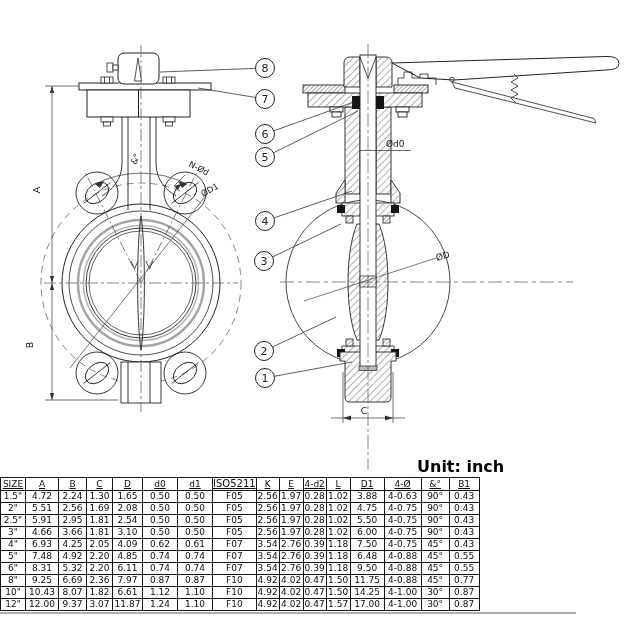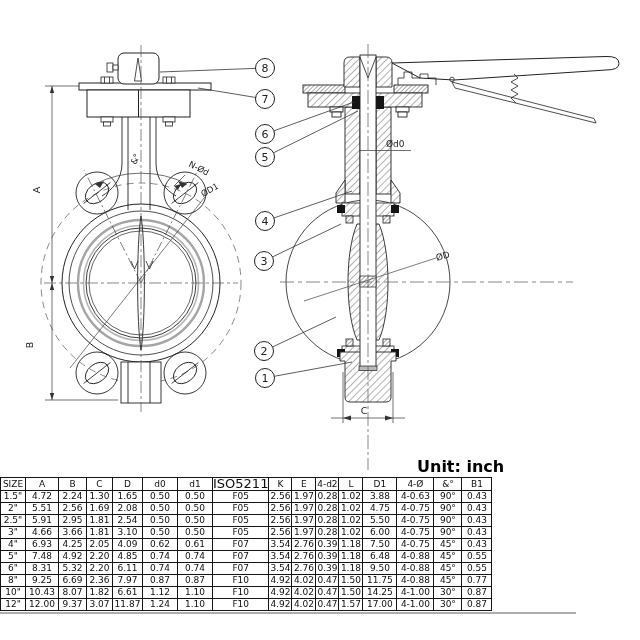--- a/index.html
+++ b/index.html
@@ -5,21 +5,21 @@
   html,body{margin:0;padding:0;background:#fff;}
   .canvas{position:relative;width:640px;height:640px;background:#fff;overflow:hidden;
           font-family:"DejaVu Sans",sans-serif;color:#111;}
   svg text{font-family:"DejaVu Sans",sans-serif;fill:#222;}
   .unit{position:absolute;left:417px;top:457px;font-size:16px;font-weight:bold;color:#000;}
   table.spec{position:absolute;left:0px;top:477px;border-collapse:collapse;table-layout:fixed;
              background:#fff;}
   table.spec th,table.spec td{border:1px solid #151515;padding:0;text-align:center;
              font-size:9px;line-height:11px;height:11px;white-space:nowrap;overflow:hidden;
              font-weight:normal;color:#0d0d0d;}
-  table.spec thead th{height:12px;line-height:12px;}
+  table.spec thead th{height:12px;line-height:12px;text-decoration:underline;}
   .grayline{position:absolute;left:0;top:612px;width:576px;height:2px;background:#adadad;}
 </style>
 </head>
 <body>
 
 <div class="canvas">
 
 <svg width="640" height="478" viewBox="0 0 640 478">
   <defs>
     <pattern id="hatch" patternUnits="userSpaceOnUse" width="5" height="5" patternTransform="rotate(45)">
@@ -292,21 +292,21 @@
       </colgroup>
       <thead>
         <tr>
           <th>SIZE</th>
           <th>A</th>
           <th>B</th>
           <th>C</th>
           <th>D</th>
           <th>d0</th>
           <th>d1</th>
-          <th style="font-size: 13px;">ISO5211</th>
+          <th style="font-size: 10px;">ISO5211</th>
           <th>K</th>
           <th>E</th>
           <th>4-d2</th>
           <th>L</th>
           <th>D1</th>
           <th>4-Ø</th>
           <th>&amp;°</th>
           <th>B1</th>
         </tr>
       </thead>

